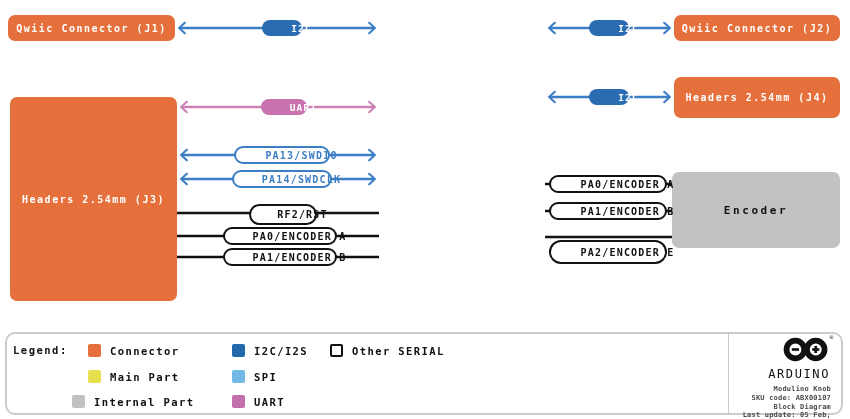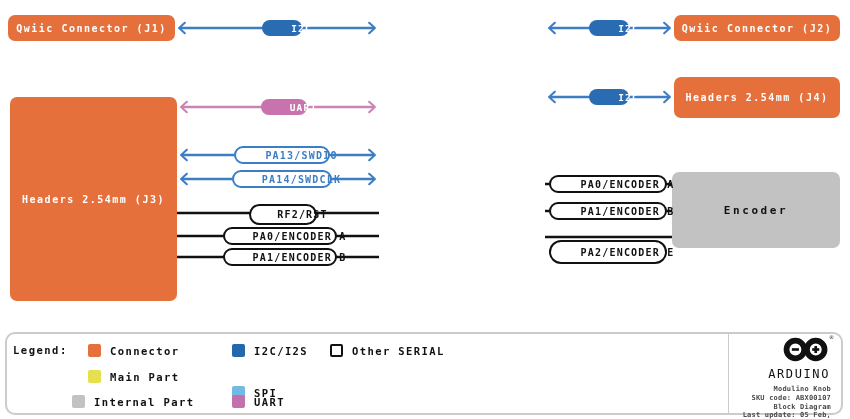--- a/index.html
+++ b/index.html
@@ -123,21 +123,21 @@
     <span class="legend-label">Main Part</span>
   </div>
   <div class="legend-item" style="left:72px;top:395px;">
     <span class="swatch sw-internal"></span>
     <span class="legend-label">Internal Part</span>
   </div>
   <div class="legend-item" style="left:232px;top:344px;">
     <span class="swatch sw-i2c"></span>
     <span class="legend-label">I2C/I2S</span>
   </div>
-  <div class="legend-item" style="left:232px;top:386px;">
+  <div class="legend-item" style="left:232px;top:370px;">
     <span class="swatch sw-spi"></span>
     <span class="legend-label">SPI</span>
   </div>
   <div class="legend-item" style="left:232px;top:395px;">
     <span class="swatch sw-uart"></span>
     <span class="legend-label">UART</span>
   </div>
   <div class="legend-item" style="left:330px;top:344px;">
     <span class="swatch sw-serial"></span>
     <span class="legend-label">Other SERIAL</span>

